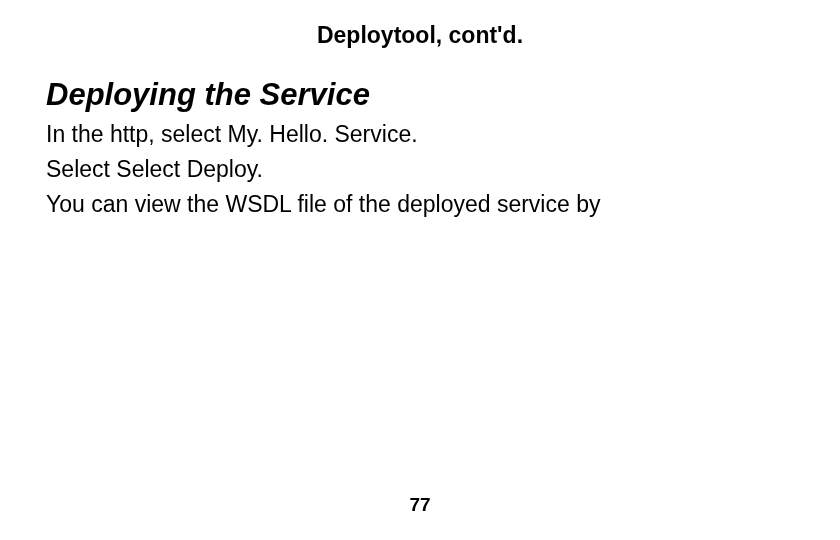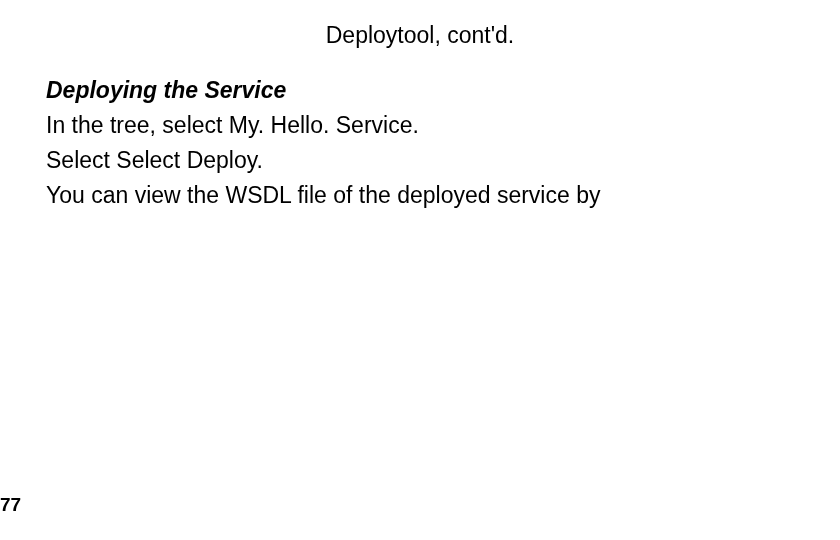--- a/index.html
+++ b/index.html
@@ -12,29 +12,29 @@
       height: 540px;
       background: #ffffff;
       font-family: Arial, Helvetica, sans-serif;
       color: #000000;
       position: relative;
       padding: 20px 40px;
     }
     .slide-title {
       text-align: center;
       font-size: 23px;
-      font-weight: normal;
+      font-weight: bold;
       margin-top: 2px;
       margin-bottom: 28px;
     }
     .content {
       padding-left: 6px;
     }
     .section-heading {
-      font-size: 23px;
+      font-size: 31px;
       font-weight: bold;
       font-style: italic;
       margin-bottom: 6px;
     }
     .body-line {
       font-size: 23px;
       line-height: 1.35;
       margin-bottom: 4px;
     }
     .body-paragraph {
@@ -44,32 +44,32 @@
     }
     .indent-cont {
       display: block;
       padding-left: 28px;
     }
     .page-number {
       position: absolute;
       bottom: 24px;
       left: 0;
       right: 0;
-      text-align: left;
+      text-align: center;
       font-size: 19px;
       font-weight: bold;
     }
   </style>
 </head>
 <body>
 
 <div class="slide-title">Deploytool, cont'd.</div>
 
 <div class="content">
   <div class="section-heading">Deploying the Service</div>
-  <div class="body-line">In the tree, select My. Hello. Service.</div>
+  <div class="body-line">In the http, select My. Hello. Service.</div>
   <div class="body-line">Select Select Deploy.</div>
   <div class="body-paragraph">
     <span>You can view the WSDL file of the deployed service by</span>
   </div>
 </div>
 
 <div class="page-number">77</div>
 
 </body></html>

